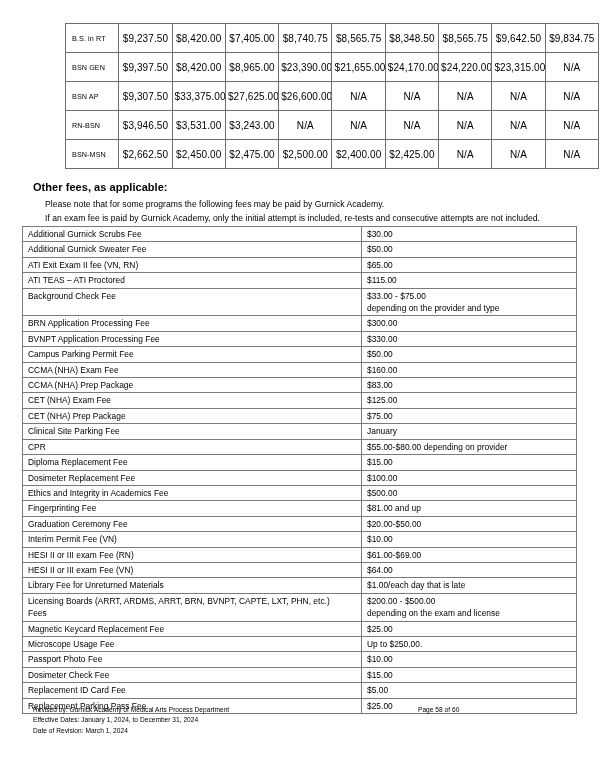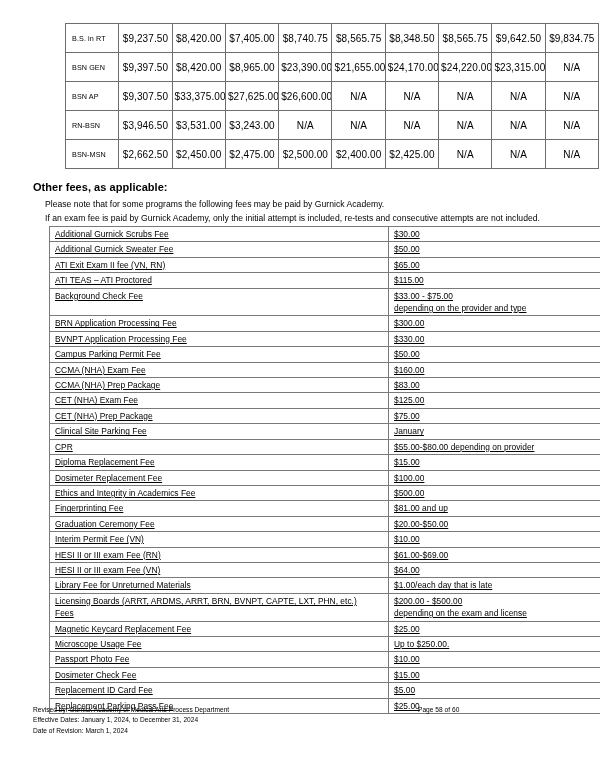--- a/index.html
+++ b/index.html
@@ -69,24 +69,23 @@
     letter-spacing: 0.02px;
     white-space: nowrap;
     padding-left: 12px;
   }
   .intro-1 { top: 199px; }
   .intro-2 { top: 213px; }
 
   
   .fees-wrap {
     position: absolute;
-    left: 49px;
+    left: 22px;
     top: 226px;
     width: 534px;
-    text-decoration: underline;
   }
   table.fees {
     border-collapse: collapse;
     width: 534px;
     table-layout: fixed;
   }
   table.fees td {
     border: 1px solid #7a7a7a;
     font-size: 8.4px;
     padding: 1px 4px 1px 5px;

